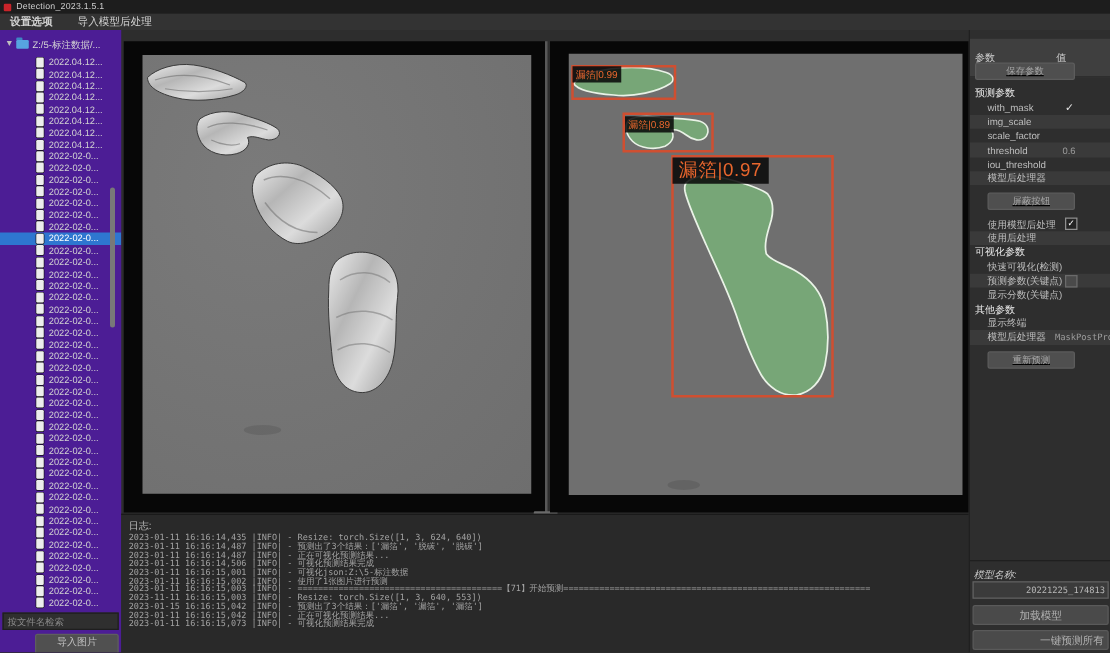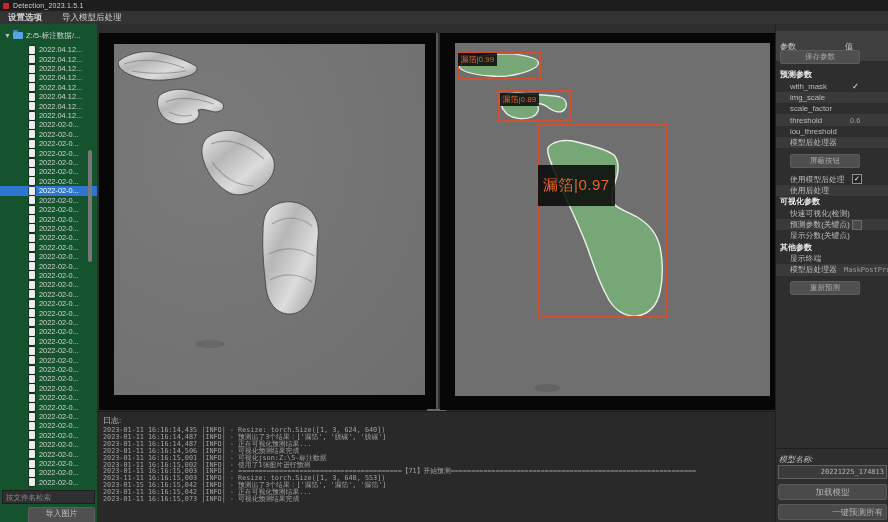--- a/index.html
+++ b/index.html
@@ -10,21 +10,21 @@
 
   
   .titlebar { left:0; top:0; width:888px; height:11px; background:#1d1d1d; display:flex; align-items:center; }
   .app-icon { width:6px; height:6px; margin:0 4px 0 3px; background:#c8242a; border-radius:1px; }
   .title-text { font-size:7px; color:#cfcfcf; letter-spacing:.2px; }
   .menubar { left:0; top:11px; width:888px; height:13px; background:#333333; display:flex; align-items:center; }
   .menu-item { font-size:8.5px; color:#d2d2d2; padding:0 10px; height:13px; line-height:13px; }
   .menu-item:first-child { padding-left:8px;font-weight:bold; }
 
   
-  .left-panel { left:0; top:24px; width:97px; height:498px; background:#14532d; overflow:hidden; }
+  .left-panel { left:0; top:24px; width:97px; height:498px; background:#4c1d95; overflow:hidden; }
   .tree-root { position:absolute; left:0; top:6px; height:11px; display:flex; align-items:center; white-space:nowrap; }
   .caret { font-size:7px; color:#bfbfbf; margin:0 2px 0 4px; }
   .folder-icon { width:10px; height:7px; background:#57a4e0; border-radius:1px; position:relative; margin-right:3px; }
   .folder-icon::before { content:""; position:absolute; left:0; top:-2px; width:5px; height:2px; background:#3f85c2; border-radius:1px 1px 0 0; }
   .tree-root .tree-label { font-size:7.6px; color:#d6d6d6; }
   .tree { position:absolute; left:0; top:21px; width:97px; }
   .tree-item { height:9.42px; display:flex; align-items:center; padding-left:29px; white-space:nowrap; }
   .tree-item.selected { background:var(--selection); }
   .tree-item.selected .tree-label { color:#ffffff; }
   .file-icon { width:6px; height:8px; background:#ededed; border-radius:1px; margin-right:4px; flex:0 0 auto; box-shadow:0 0 0 .5px #111; }
@@ -44,44 +44,44 @@
     background-image:radial-gradient(ellipse at 30% 30%, rgba(255,255,255,.04), rgba(0,0,0,.06)); }
   .img-panel.left  .img-surface { left:15px; top:11px; width:311px; height:351px; }
   .img-panel.right .img-surface { left:15px; top:10px; width:315px; height:353px; background:#6f6f6f; }
   .splitter { left:436px; top:33px; width:2px; height:377px; background:#585858; }
   .splitter-handle { left:427px; top:409px; width:19px; height:4px; background:#6a6a6a; border-radius:1px; }
 
   
   .det-box { position:absolute; border:2px solid var(--box); }
   .det-label { position:absolute; background:rgba(6,6,6,.85); color:var(--label_text); white-space:nowrap; }
   .det-label.small { font-size:8px; padding:1px 3px; }
-  .det-label.big { font-size:15px; padding:11px 5px; letter-spacing:.5px;margin-top:39px; }
+  .det-label.big { font-size:15px; padding:1px 5px; letter-spacing:.5px; }
 
   
   .log-area { left:97px; top:411px; width:678px; height:111px; background:#292929; border-top:1px solid #1a1a1a; overflow:hidden; }
   .log-title { position:absolute; left:6px; top:3px; font-size:8px; color:#bdbdbd; }
   .log-lines { position:absolute; left:6px; top:15px; width:670px; }
   .log-line { font-family:"DejaVu Sans Mono","Liberation Mono",monospace; font-size:6.8px; line-height:6.9px;
     color:#a2a2a2; white-space:nowrap; }
 
   
   .right-panel { left:775px; top:24px; width:113px; height:498px; background:#2e2e2e; border-left:1px solid #202020; overflow:hidden; }
   .param-header { position:absolute; left:0; top:7px; width:113px; height:31px; background:#3f3f3f;
     display:flex; align-items:center; font-size:8px; color:#cfcfcf; border-bottom:1px solid #2a2a2a; }
   .ph-param { padding-left:4px; width:69px; }
   .ph-value { }
   .param-rows { position:absolute; left:0; top:20px; width:113px; }
   .prow { position:relative; height:11.3px; display:flex; align-items:center; padding-left:4px; }
   .prow.ind { padding-left:14px; }
   .prow.dark { background:#3a3a3a; }
   .param-label { font-size:7.8px; color:#bdbdbd; white-space:nowrap; }
   .prow.bold { height:11.6px; }
-  .prow.bold .param-label { color:#e9e9e9; font-weight:bold; font-size:8px; }
+  .prow.bold .param-label { color:#e9e9e9; font-weight:normal; font-size:8px; }
   .param-btn { display:none; }
-  .prow.btn { height:25px; }
+  .prow.btn { height:25px;text-decoration:underline; }
   .prow.btn .param-btn { display:inline-block; margin-left:10px; min-width:70px; background:#4f4f4f;
     border:1px solid #5c5c5c; border-radius:2px; color:#a8a8a8; font-size:7.5px; text-align:center; padding:1px 4px; }
   .prow.btn.wide .param-btn { margin-left:0; min-width:80px; }
   .param-value { position:absolute; left:74px; font-size:7.5px; color:#9d9d9d; white-space:nowrap; }
   .param-value.mono { left:68px; right:0; overflow:hidden; font-family:"DejaVu Sans Mono","Liberation Mono",monospace; font-size:7px; }
   .param-check { position:absolute; left:76px; display:none; }
   .param-check.v { display:block; color:#e4e4e4; font-size:8.5px; }
   .param-check.v::before { content:"✓"; }
   .param-check.box { display:flex; width:10px; height:10px; border:1px solid #909090; background:#242424;
     align-items:center; justify-content:center; }

